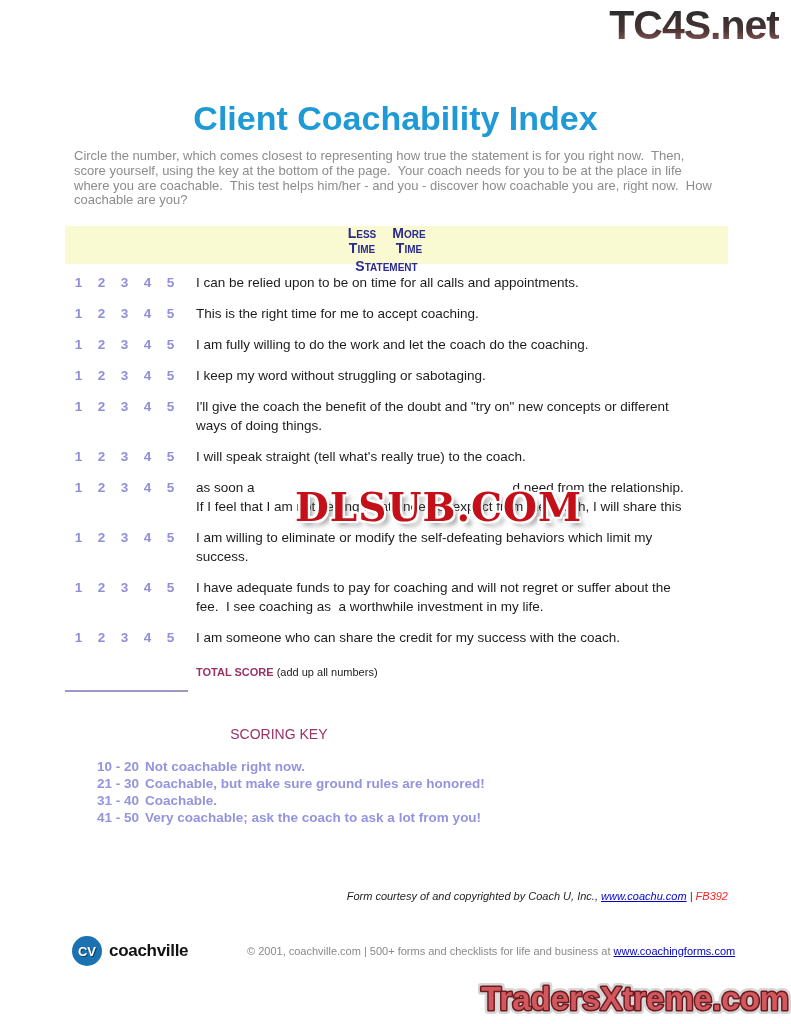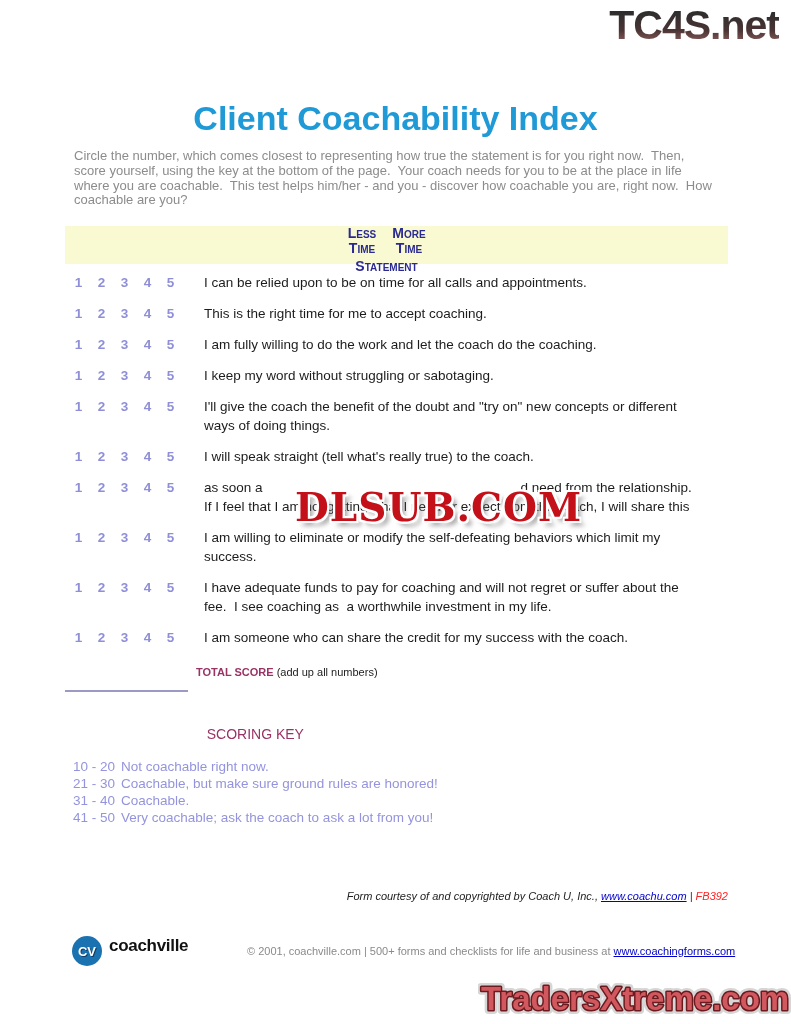--- a/index.html
+++ b/index.html
@@ -38,47 +38,47 @@
   .col-more{left:47px;}
   .stmt-header{flex:1;text-align:center;padding-right:20px;}
 
   .rows{margin-top:9px;}
   .row{display:flex;margin-bottom:12px;}
   .nums{width:131px;flex-shrink:0;display:flex;padding-left:2px;box-sizing:border-box;}
   .nums span{
     width:23px;text-align:center;font-size:13.5px;font-weight:bold;
     color:var(--c-numbers,#8f8fd9);line-height:19px;
   }
-  .stmt{flex:1;font-size:13.5px;color:#1c1c1c;line-height:19px;margin-left:8px;}
+  .stmt{flex:1;font-size:13.5px;color:#1c1c1c;line-height:19px;}
   .stmt .line{white-space:pre-wrap;}
   .stmt .gap{display:inline-block;width:258px;}
 
   .row-total{display:flex;margin-top:16px;font-size:11px;line-height:19px;}
   .row-total .spacer{width:131px;flex-shrink:0;}
   .total-label{font-weight:bold;color:var(--c-maroon,#993366);}
   .total-note{color:#1c1c1c;white-space:pre-wrap;}
   .total-line{margin-top:8px;width:123px;border-bottom:2px solid var(--c-underline,#9a9ac4);}
 
   
   .scoring-key{position:absolute;top:726px;left:73px;}
   .sk-title{font-size:14px;font-weight:normal;color:var(--c-maroon,#993366);text-align:center;}
-  .sk-entries{margin-top:16px;font-size:13.5px;font-weight:normal;color:var(--c-key_text,#9494de);line-height:17px;}
+  .sk-entries{margin-top:16px;font-size:13.5px;font-weight:bold;color:var(--c-key_text,#9494de);line-height:17px;margin-left:24px;}
   .sk-entry .range{display:inline-block;width:46px;}
   .sk-entry .label{margin-left:2px;}
 
   
   .attribution{
     position:absolute;top:890px;right:63px;font-size:11px;font-style:italic;color:#222;
   }
   .attribution a,.footer a{color:var(--c-link,#0000cc);text-decoration:underline;}
   .attribution .code{color:var(--c-code_red,#ff2222);font-style:italic;}
   .attribution .sep{color:#333;}
 
   
-  .footer-logo{position:absolute;top:936px;left:72px;display:flex;align-items:flex-start;}
+  .footer-logo{position:absolute;top:936px;left:72px;display:flex;align-items:center;}
   .cv-circle{
     width:30px;height:30px;border-radius:50%;background:#1b72b0;color:#fff;
     display:flex;align-items:center;justify-content:center;
     font-weight:bold;font-size:13px;text-shadow:1px 1px 0 #123a5e;
   }
   .cv-name{margin-left:7px;font-weight:bold;font-size:17px;color:#111;letter-spacing:-0.3px;}
   .footer-copy{position:absolute;top:945px;left:247px;font-size:11px;color:#8a8a8a;}
 
   
   .dlsub{

